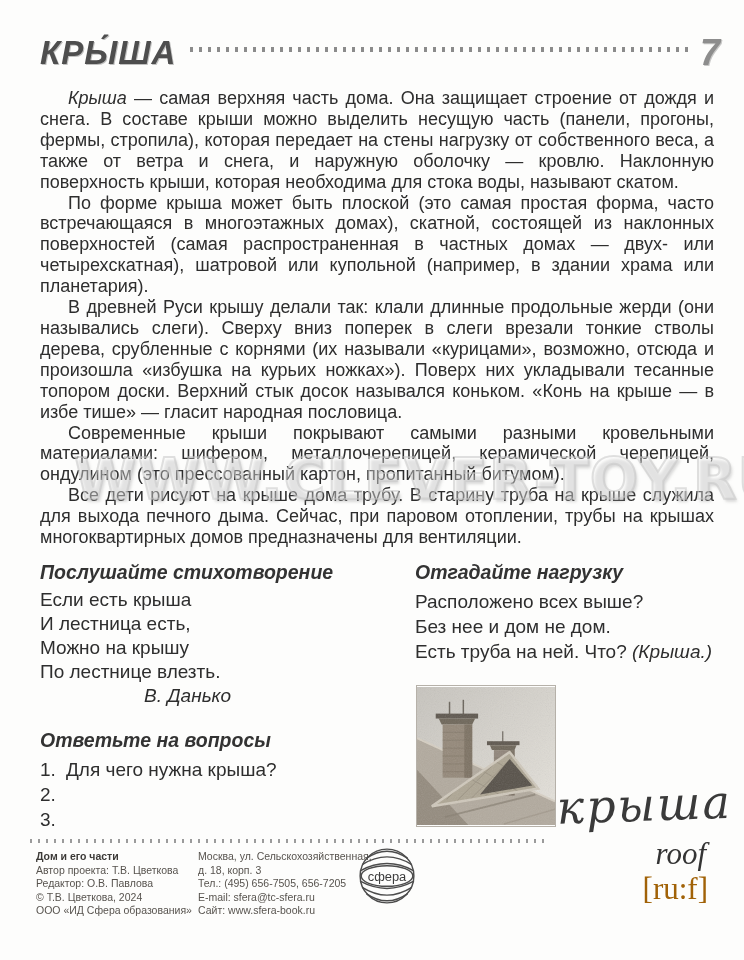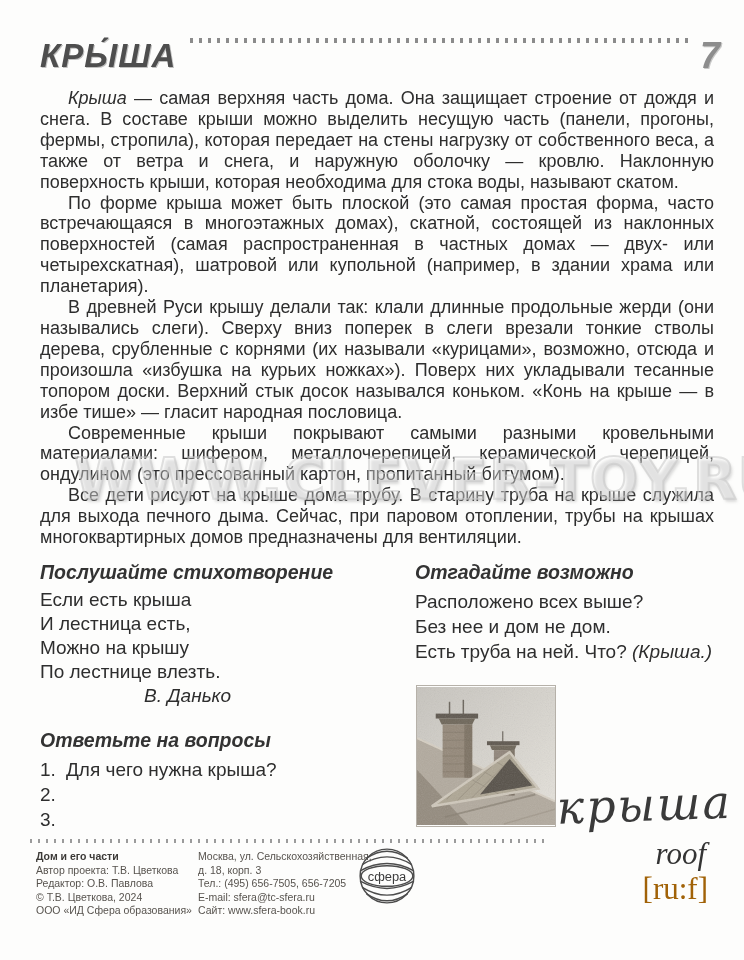--- a/index.html
+++ b/index.html
@@ -6,21 +6,21 @@
   html,body { background:#e9e9e7; }
   .page {
     position:relative; width:744px; height:960px; margin:0 auto;
     background:#fdfdfc; overflow:hidden;
     font-family:"Liberation Sans","DejaVu Sans",sans-serif;
     color:#2e2e2e;
   }
 
   
   .header { position:absolute; top:30px; left:40px; right:24px; height:46px;
-            display:flex; align-items:flex-start;margin-top:8px; }
+            display:flex; align-items:center; }
   .page-title {
     font-size:33px; font-weight:bold; font-style:italic; letter-spacing:1px;
     color:#4e4e4e; text-shadow:1px 1px 0 rgba(120,120,120,.45);
     line-height:1.1; white-space:nowrap;
   }
   .dot-leader { flex:1; height:5px; margin:0 10px 8px 14px;
     background:repeating-linear-gradient(90deg,#8b8b8b 0 3px,transparent 3px 9px); }
   .page-number {
     font-size:36px; font-weight:bold; font-style:italic; color:#8d8d8d;
     text-shadow:1px 1px 0 rgba(120,120,120,.4); line-height:1;
@@ -106,21 +106,21 @@
   <div class="poem">
     <div class="section-heading">Послушайте стихотворение</div>
     <span class="poem-line">Если есть крыша</span>
     <span class="poem-line">И лестница есть,</span>
     <span class="poem-line">Можно на крышу</span>
     <span class="poem-line">По лестнице влезть.</span>
     <span class="poem-author">В. Данько</span>
   </div>
 
   <div class="riddle">
-    <div class="section-heading">Отгадайте возможно</div>
+    <div class="section-heading">Отгадайте нагрузку</div>
     <span class="riddle-line">Расположено всех выше?</span>
     <span class="riddle-line">Без нее и дом не дом.</span>
     <span class="riddle-line"><span>Есть труба на ней. Что? </span><span class="riddle-answer">(Крыша.)</span></span>
   </div>
 
   <div class="questions">
     <div class="section-heading">Ответьте на вопросы</div>
     <div class="q-item">
       <span class="q-num">1.</span>
       <div>

